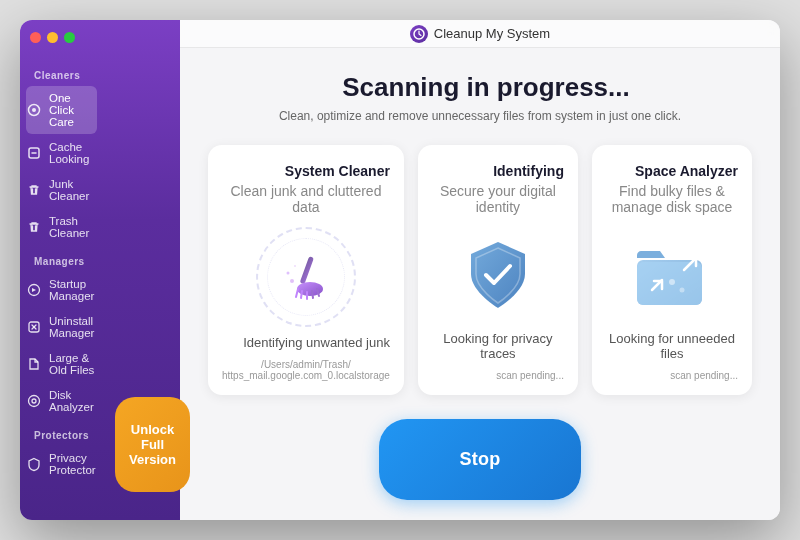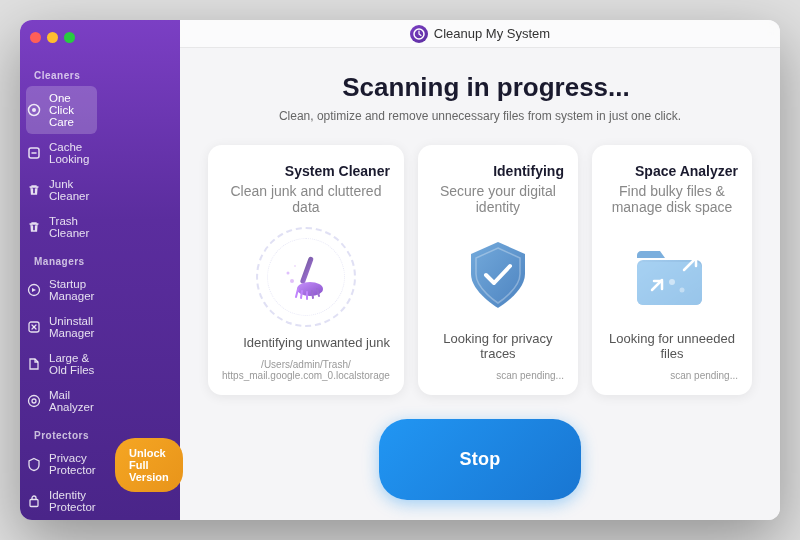--- a/index.html
+++ b/index.html
@@ -74,25 +74,25 @@
     .sidebar-item-label {
       font-size: 11.5px;
     }
 
     .unlock-btn {
       margin: auto 12px 12px 12px;
       background: linear-gradient(135deg, #f5a623, #e8941a);
       color: #fff;
       border: none;
       border-radius: 20px;
-      padding: 9px 14px;
-      font-size: 11px;
+      padding: 25px 14px;
+      font-size: 13px;
       font-weight: 600;
       cursor: pointer;
-      text-align: left;
+      text-align: center;
     }
 
     
     .traffic-lights {
       position: absolute;
       top: 12px;
       left: 10px;
       display: flex;
       gap: 6px;
     }
@@ -368,39 +368,30 @@
           </div>
           <span class="sidebar-item-label">Large &amp; Old Files</span>
         </div>
         <div class="sidebar-item">
           <div class="sidebar-item-icon">
             <svg width="14" height="14" viewBox="0 0 14 14">
               <circle cx="7" cy="7" r="5.5" fill="none" stroke="currentColor" stroke-width="1.3"></circle>
               <circle cx="7" cy="7" r="2" fill="none" stroke="currentColor" stroke-width="1.3"></circle>
             </svg>
           </div>
-          <span class="sidebar-item-label">Mail Analyzer</span>
+          <span class="sidebar-item-label">Disk Analyzer</span>
         </div>
         <div class="sidebar-section-label">Protectors</div>
         <div class="sidebar-item">
           <div class="sidebar-item-icon">
             <svg width="14" height="14" viewBox="0 0 14 14">
               <path d="M7 1.5L12 4v4c0 3-2.5 5-5 5.5C4.5 13 2 11 2 8V4L7 1.5z" fill="none" stroke="currentColor" stroke-width="1.3"></path>
             </svg>
           </div>
           <span class="sidebar-item-label">Privacy Protector</span>
-        </div>
-        <div class="sidebar-item">
-          <div class="sidebar-item-icon">
-            <svg width="14" height="14" viewBox="0 0 14 14">
-              <rect x="3" y="5.5" width="8" height="7" rx="1" fill="none" stroke="currentColor" stroke-width="1.3"></rect>
-              <path d="M5 5.5V4a2 2 0 014 0v1.5" stroke="currentColor" stroke-width="1.3" fill="none"></path>
-            </svg>
-          </div>
-          <span class="sidebar-item-label">Identity Protector</span>
         </div>
       </div>
 
     <button class="unlock-btn">Unlock Full Version</button>
   </div>
 
   <div class="main">
 
     <div class="topbar">
       <div class="topbar-icon">

